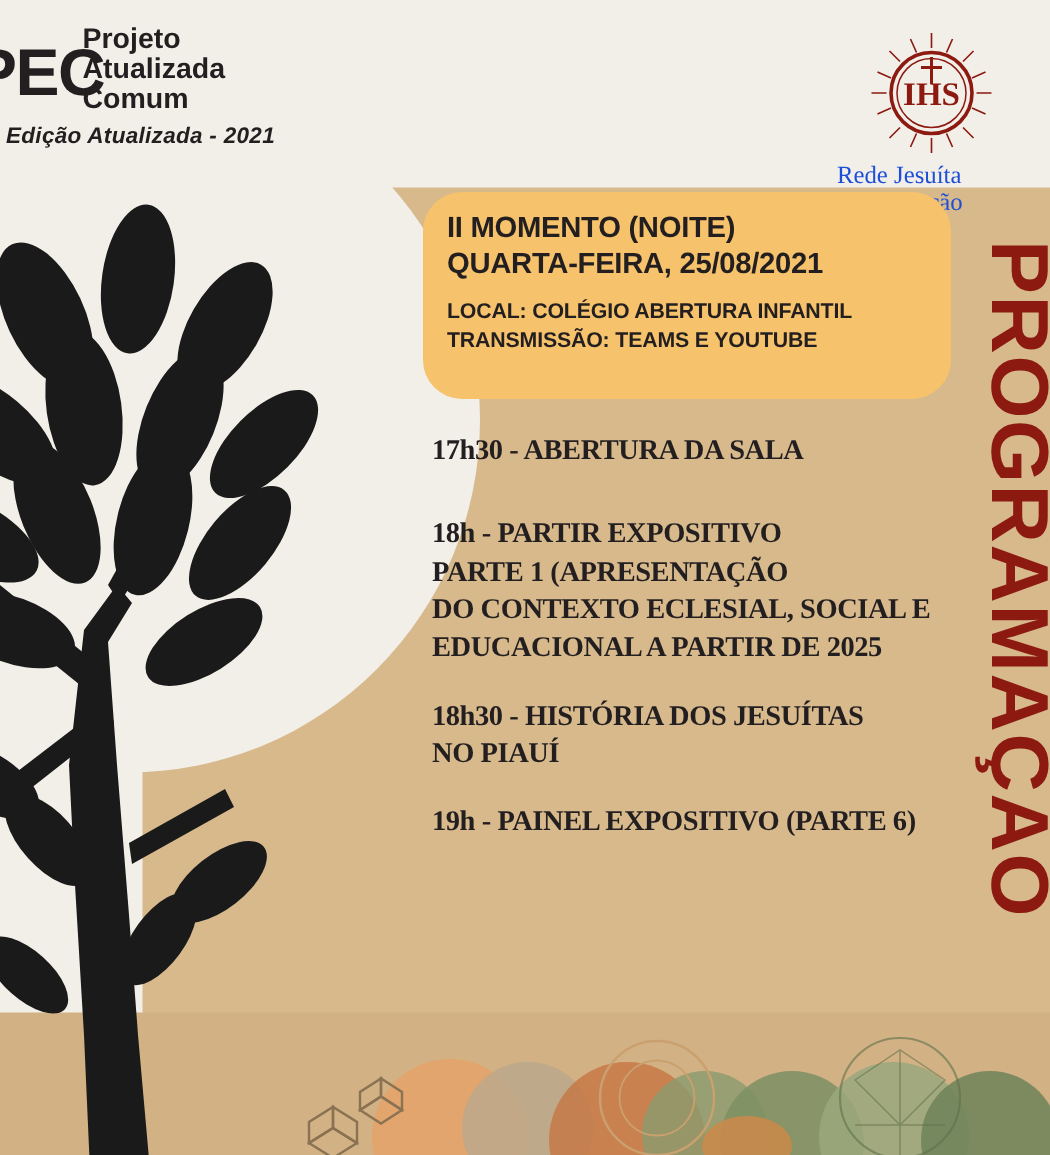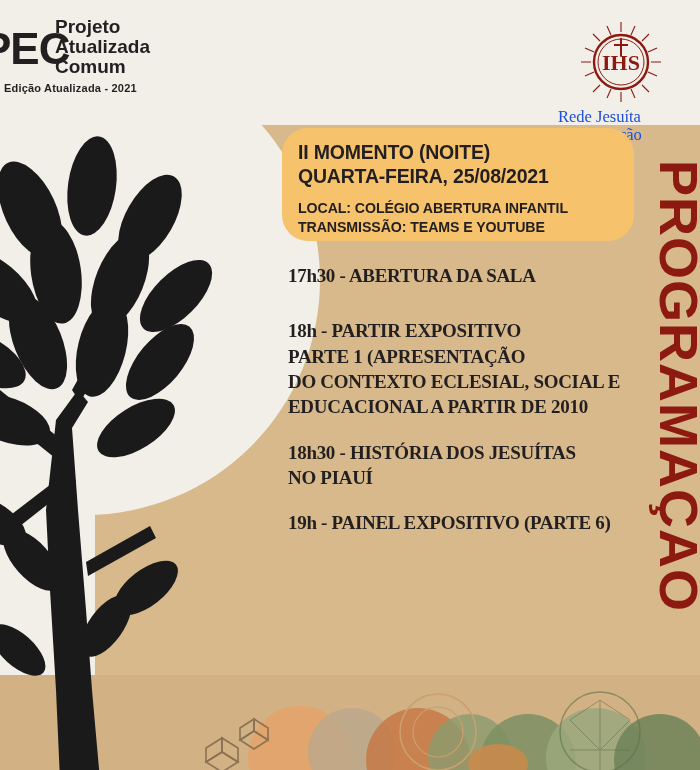--- a/index.html
+++ b/index.html
@@ -71,24 +71,25 @@
     position: absolute;
     left: 73px; top: 7px;
     line-height: 1.06;
     color: #231f20;
     font-size: 19px;
     font-weight: 700;
   }
   .pec-edition {
     position: absolute;
     left: 22px; top: 72px;
-    font-size: 11px;
+    font-size: 15px;
     font-weight: 700;
     color: #231f20;
     letter-spacing: 0.2px;
+    font-style: italic;
   }
 
   
   .rje {
     position: absolute;
     right: 4px; top: 16px;
     width: 150px;
     text-align: center;
   }
   .rje-seal { position: relative; width: 88px; height: 88px; margin: 0 auto; }
@@ -121,21 +122,21 @@
   .content {
     position: absolute;
     left: 288px;
     top: 128px;
     width: 360px;
     color: #231f20;
   }
   .highlight-box {
     background: #f6c26b;
     border-radius: 26px;
-    padding: 12px 16px 4px 8px;
+    padding: 12px 16px 29px 8px;
     width: 352px;
     margin-left: -6px;
   }
   .hl-line {
     font-size: 19.5px;
     font-weight: 700;
     line-height: 1.25;
     letter-spacing: -0.2px;
     padding-left: 8px;
   }
@@ -275,21 +276,21 @@
     <div class="sched">
 
       <div class="sched-item gap-lg">
         <div class="sched-line">17h30 - ABERTURA DA SALA</div>
       </div>
 
       <div class="sched-item">
         <div class="sched-line">18h - PARTIR EXPOSITIVO</div>
         <div class="sched-line">PARTE 1 (APRESENTAÇÃO</div>
         <div class="sched-line">DO CONTEXTO ECLESIAL, SOCIAL E</div>
-        <div class="sched-line">EDUCACIONAL A PARTIR DE 2010</div>
+        <div class="sched-line">EDUCACIONAL A PARTIR DE 2025</div>
       </div>
 
       <div class="sched-item">
         <div class="sched-line">18h30 - HISTÓRIA DOS JESUÍTAS</div>
         <div class="sched-line">NO PIAUÍ</div>
       </div>
 
       <div class="sched-item">
         <div class="sched-line">19h - PAINEL EXPOSITIVO (PARTE 6)</div>
       </div>

